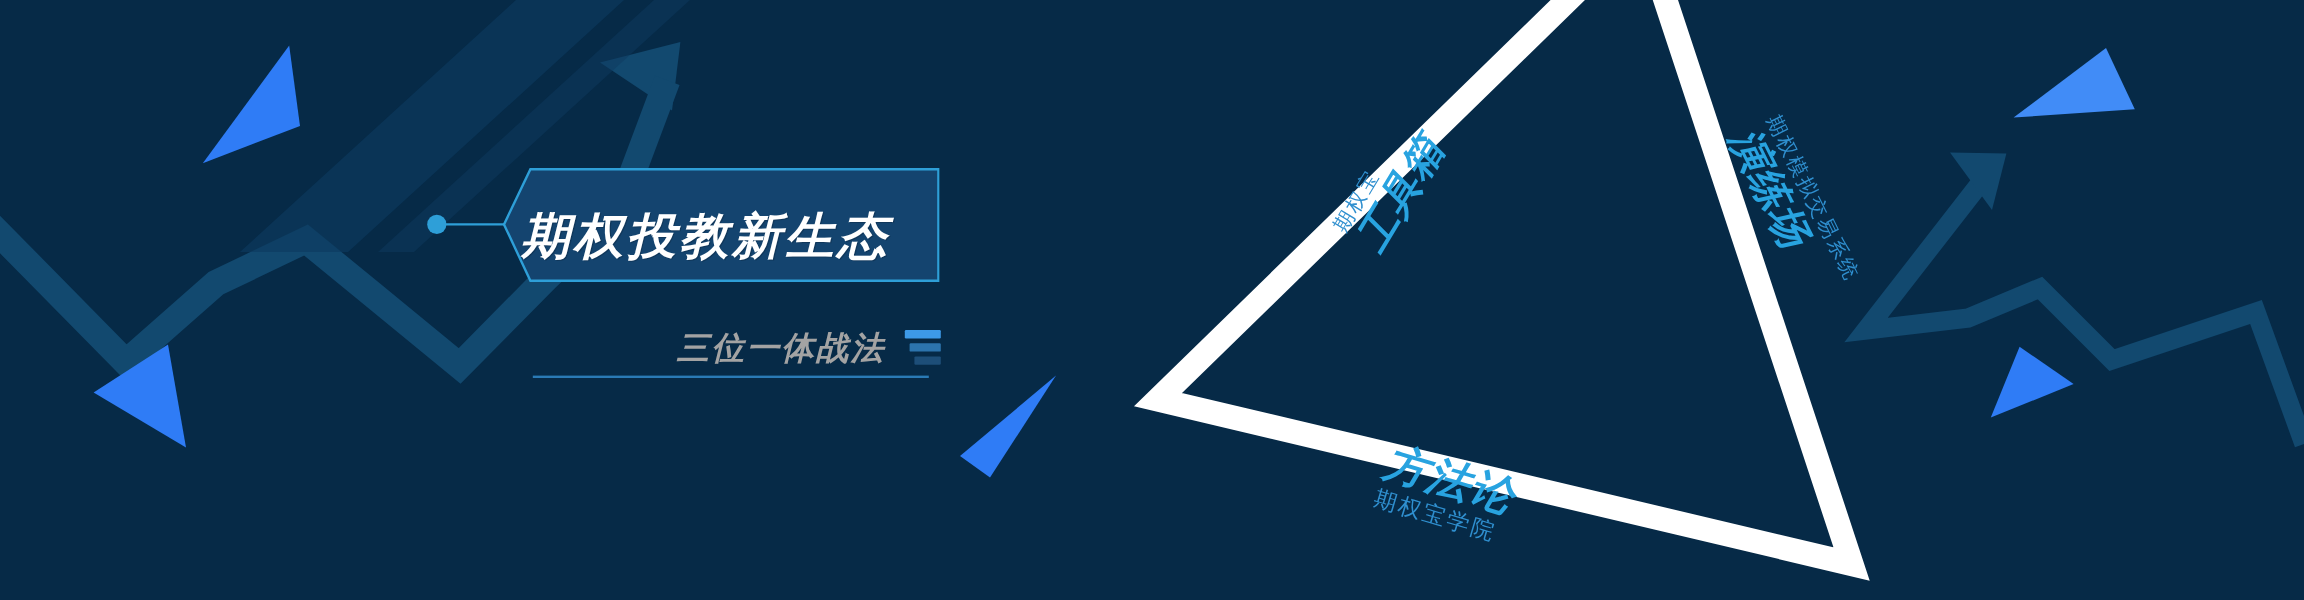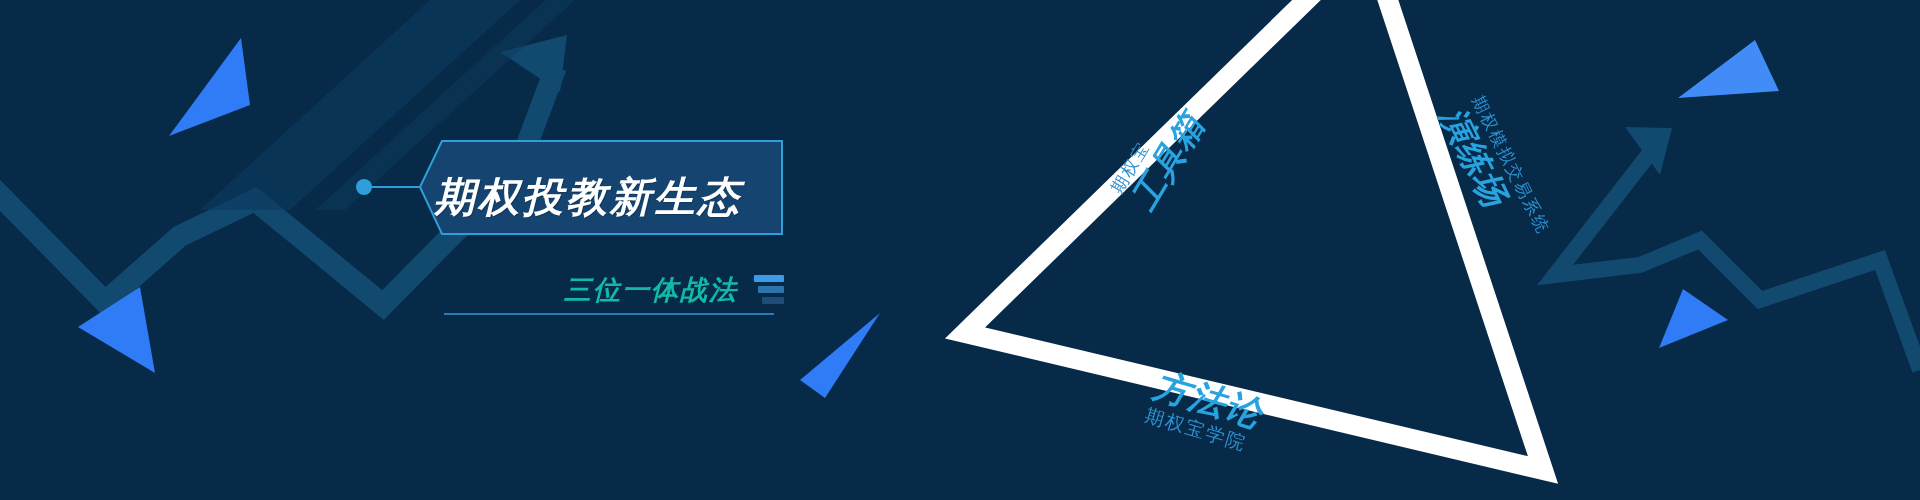--- a/index.html
+++ b/index.html
@@ -28,21 +28,21 @@
     text-shadow:1px 1px 0 rgba(0,0,0,.18);
     margin-top:10px;
   }
 
   
   #subtitle-block{
     position:absolute;left:444px;top:260px;width:340px;height:60px;
     display:flex;align-items:center;justify-content:flex-end;
   }
   #subtitle-text{
-    color:#14b8a6;font-size:27px;font-weight:bold;font-style:italic;
+    color:#a3a3a3;font-size:27px;font-weight:bold;font-style:italic;
     letter-spacing:2px;white-space:nowrap;
   }
   #subtitle-bars{
     margin-left:16px;display:flex;flex-direction:column;
     align-items:flex-end;gap:4px;padding-bottom:2px;
   }
   #subtitle-bars i{display:block;height:7px;border-radius:1px;}
   #subtitle-bars i:nth-child(1){width:30px;background:#3d9ae8;}
   #subtitle-bars i:nth-child(2){width:26px;background:#2c74ad;}
   #subtitle-bars i:nth-child(3){width:22px;background:#1d4e78;}

